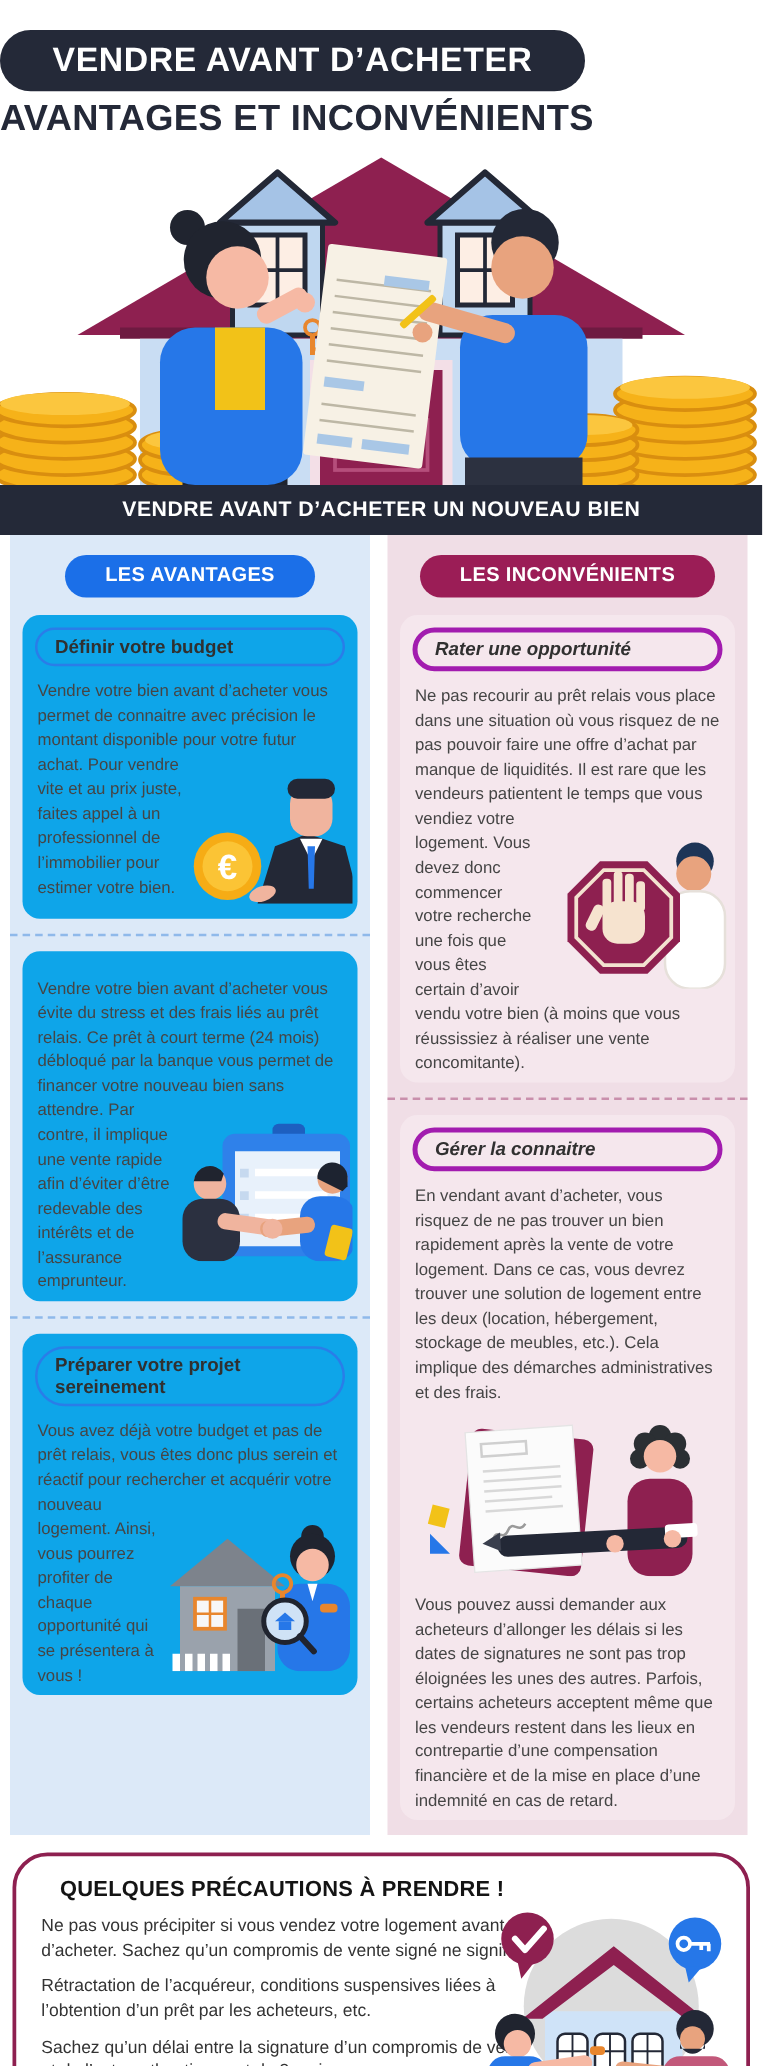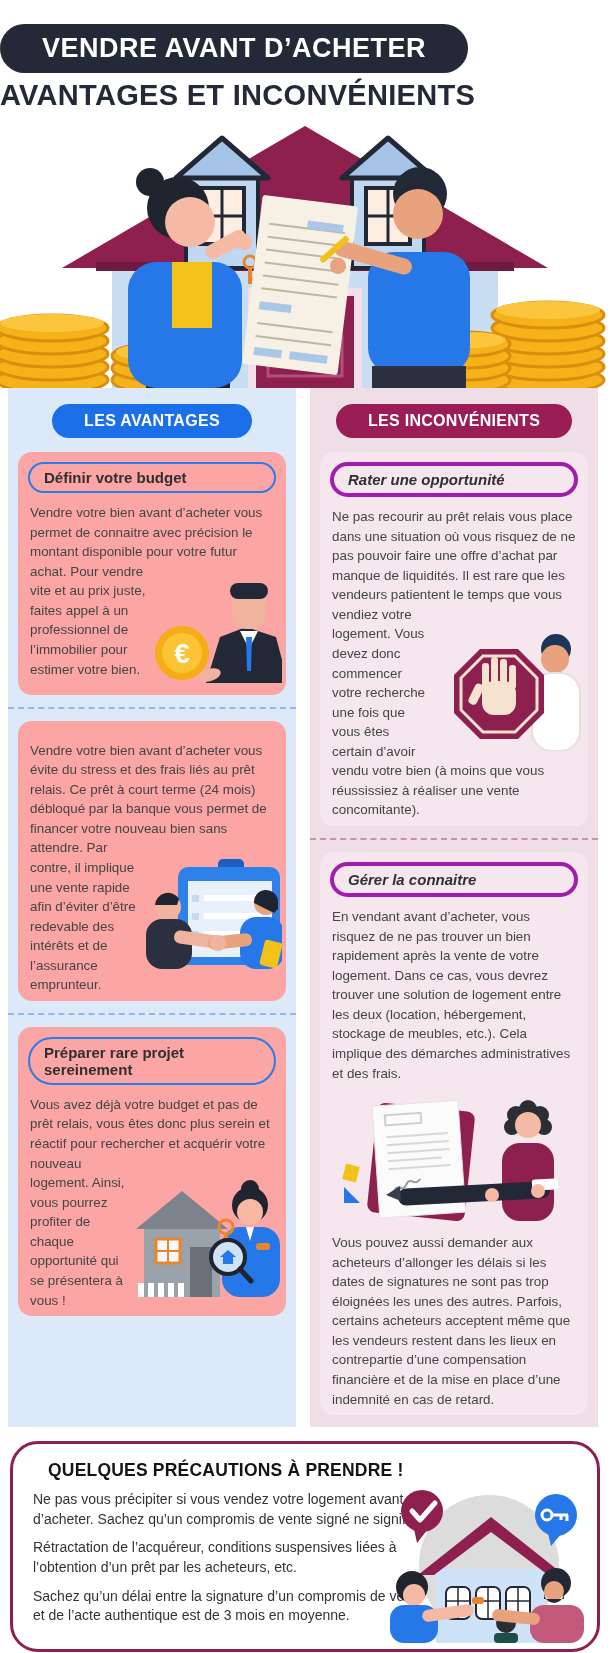--- a/index.html
+++ b/index.html
@@ -23,21 +23,21 @@
   .columns{display:flex;gap:14px;padding:0 8px;align-items:stretch;}
   .col{width:288px;box-sizing:border-box;padding:16px 10px 12px;min-height:818px;}
   .col.adv{background:#DCE9F8;}
   .col.inc{background:#F0DEE6;}
   .col-heading{display:block;width:max-content;margin:0 auto 14px;color:#fff;font-weight:800;font-size:16px;
     padding:8px 32px;border-radius:999px;letter-spacing:.3px;}
   .adv .col-heading{background:#1B6FE8;}
   .inc .col-heading{background:#9B1D56;text-align:right;}
 
   .card{border-radius:14px;padding:10px 10px 6px;}
-  .adv .card{background:#fca5a5;}
+  .adv .card{background:#0ea5e9;}
   .inc .card{background:#F5E7ED;}
   .card-title{display:block;border-radius:999px;padding:5px 14px;font-size:15px;font-weight:700;color:#303030;}
   .adv .card-title{border:2px solid #2A7DE8;}
   .inc .card-title{border:4px solid #a21caf;font-style:italic;}
   .card-body{margin:10px 2px 0;font-size:13.4px;line-height:1.46;color:#454545;}
   .card-body::after{content:"";display:block;clear:both;}
   .pushR{float:right;width:0;}
   .illuR{float:right;clear:right;margin:2px -8px 0 6px;}
   .illuC{display:block;margin:8px auto;width:max-content;}
   .divider{border:0;border-top:2px dashed;margin:12px -10px;height:0;}
@@ -157,20 +157,21 @@
       <rect x="262" y="190" width="32" height="8" fill="#A9C7E6"></rect>
       <rect x="298" y="236" width="38" height="8" fill="#A9C7E6"></rect>
       <rect x="262" y="236" width="28" height="8" fill="#A9C7E6"></rect>
     </g>
 
     <rect x="332" y="142" width="80" height="16" rx="8" transform="rotate(16 402 150)" fill="#E8A37E"></rect>
     <circle cx="338" cy="150" r="8" fill="#E8A37E"></circle>
     <rect x="324" y="132" width="36" height="6" rx="2" transform="rotate(-42 336 144)" fill="#F2C218"></rect>
   </svg>
 
+  <div class="banner">VENDRE AVANT D’ACHETER UN NOUVEAU BIEN</div>
 
   <div class="columns">
 
     <section class="col adv">
       <div class="col-heading">LES AVANTAGES</div>
 
       <div class="card">
         <div class="card-title">Définir votre budget</div>
         <p class="card-body">
           <span class="pushR" style="height:76px"></span>
@@ -219,21 +220,21 @@
               <rect x="120" y="84" width="18" height="26" rx="3" transform="rotate(14 129 97)" fill="#F2C218"></rect>
             </svg>
           </span>
           <span>Vendre votre bien avant d’acheter vous évite du stress et des frais liés au prêt relais. Ce prêt à court terme (24 mois) débloqué par la banque vous permet de financer votre nouveau bien sans attendre. Par contre, il implique une vente rapide afin d’éviter d’être redevable des intérêts et de l’assurance emprunteur.</span>
         </p>
       </div>
 
       <div class="divider"></div>
 
       <div class="card">
-        <div class="card-title">Préparer rare projet sereinement</div>
+        <div class="card-title">Préparer votre projet sereinement</div>
         <p class="card-body">
           <span class="pushR" style="height:78px"></span>
           <span class="illuR">
             <svg viewBox="0 0 150 122" width="150" height="122">
               <polygon points="4,54 50,16 96,54" fill="#7D838C"></polygon>
               <rect x="12" y="54" width="76" height="68" fill="#9AA2AC"></rect>
               <rect x="24" y="64" width="24" height="24" fill="#F7F7F7" stroke="#E8862D" stroke-width="3"></rect>
               <line x1="36" y1="64" x2="36" y2="88" stroke="#E8862D" stroke-width="2"></line>
               <line x1="24" y1="76" x2="48" y2="76" stroke="#E8862D" stroke-width="2"></line>
               <rect x="58" y="72" width="22" height="50" fill="#6A7078"></rect>

